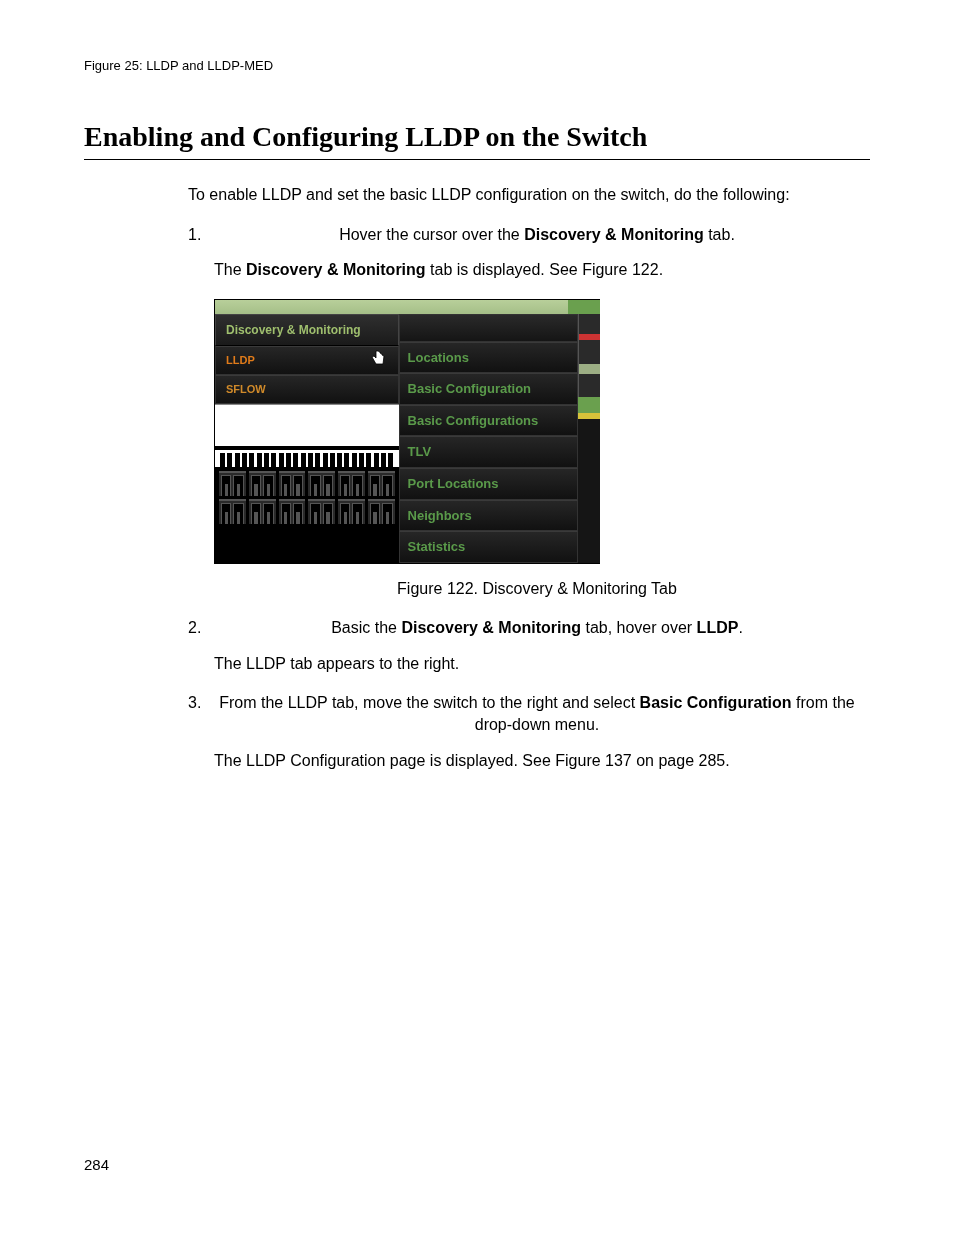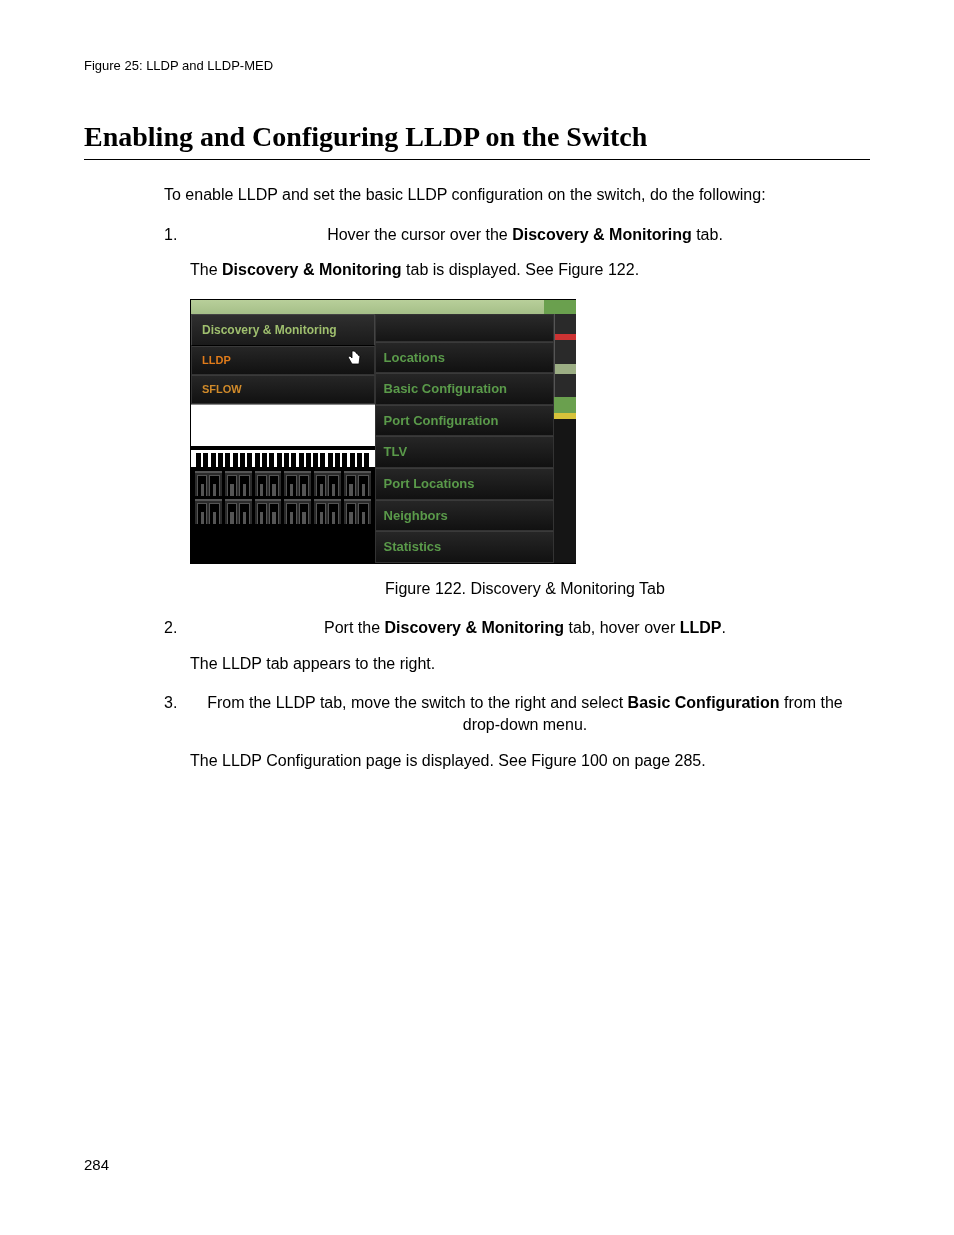--- a/index.html
+++ b/index.html
@@ -14,21 +14,21 @@
   }
   .chapter-line { font-size: 13px; margin-bottom: 48px; }
   .h1 {
     font-family: "Times New Roman", Times, serif;
     font-size: 28px;
     font-weight: bold;
     padding-bottom: 6px;
     border-bottom: 1px solid #000;
     margin-bottom: 24px;
   }
-  .body-col { margin-left: 80px; margin-right: 10px; font-size: 16px; line-height: 1.35; }
+  .body-col { margin-left: 104px; margin-right: 10px; font-size: 16px; line-height: 1.35; }
   .para { margin-bottom: 18px; }
   .step { margin-bottom: 14px; display: flex; }
   .step-num { width: 26px; flex: 0 0 26px; }
   .step-body { flex: 1; text-align: center; }
   .step-sub { margin-left: 26px; margin-bottom: 18px; }
   .bold { font-weight: bold; }
   .figure-wrap { margin: 6px 0 18px 26px; }
   .figure-caption { text-align: center; font-size: 16px; margin: 14px 0 18px 0; }
 
   
@@ -257,21 +257,21 @@
                   <div class="port"></div>
                   <div class="port"></div>
                 </div>
             </div>
           </div>
         </div>
         <div class="fig-right">
           <div style="height:28px; background:linear-gradient(#2a2a2a,#151515); border:1px solid #333;"></div>
           <div class="sub-item">Locations</div>
           <div class="sub-item">Basic Configuration</div>
-          <div class="sub-item">Port Configuration</div>
+          <div class="sub-item">Basic Configurations</div>
           <div class="sub-item">TLV</div>
           <div class="sub-item">Port Locations</div>
           <div class="sub-item">Neighbors</div>
           <div class="sub-item">Statistics</div>
         </div>
         <div class="fig-rightedge">
           <div class="re-top">
             <div class="re-red"></div>
             <div class="re-light"></div>
           </div>
@@ -281,28 +281,28 @@
           </div>
         </div>
       </div>
     </div>
     <div class="figure-caption">Figure 122. Discovery &amp; Monitoring Tab</div>
   </div>
 
   <div class="step">
     <div class="step-num">2.</div>
     <div class="step-body">
-      <span>Port the </span><span class="bold">Discovery &amp; Monitoring</span><span> tab, hover over </span><span class="bold">LLDP</span><span>.</span>
+      <span>Basic the </span><span class="bold">Discovery &amp; Monitoring</span><span> tab, hover over </span><span class="bold">LLDP</span><span>.</span>
     </div>
   </div>
   <div class="step-sub para">The LLDP tab appears to the right.</div>
 
   <div class="step">
     <div class="step-num">3.</div>
     <div class="step-body">
       <span>From the LLDP tab, move the switch to the right and select </span><span class="bold">Basic Configuration</span><span> from the drop-down menu.</span>
     </div>
   </div>
-  <div class="step-sub para">The LLDP Configuration page is displayed. See Figure 100 on page 285.</div>
+  <div class="step-sub para">The LLDP Configuration page is displayed. See Figure 137 on page 285.</div>
 
 </div>
 
 <div class="page-num">284</div>
 
 </body></html>

